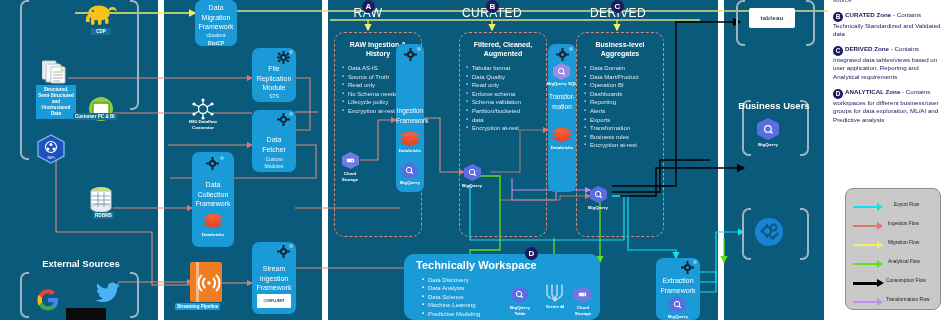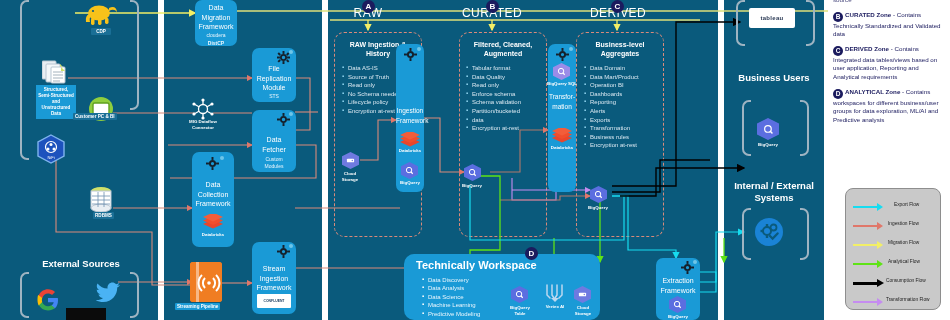--- a/index.html
+++ b/index.html
@@ -773,33 +773,31 @@
     </div>
     <div class="icon-cap" style="left:-1px;top:56px;">BigQuery</div>
   </div>
 
   <div class="brk left" style="left:736px;top:0px;height:46px;"></div>
   <div class="brk right" style="left:806px;top:0px;height:46px;"></div>
   <div class="tableau-box" style="left:749px;top:8px;width:46px;height:20px;">
     <span style="font-size:6px;">tableau</span>
   </div>
 
-  <div class="group-label" style="left:726px;top:72px;width:96px;">Business Users</div>
+  <div class="group-label" style="left:726px;top:100px;width:96px;">Business Users</div>
   <div class="brk left" style="left:742px;top:100px;height:56px;"></div>
   <div class="brk right" style="left:800px;top:100px;height:56px;"></div>
   <div class="hexicon" style="left:757px;top:118px;width:22px;height:22px;">
     <svg width="11" height="11" viewBox="0 0 10 10">
       <circle cx="4.5" cy="4.5" r="3" fill="none" stroke="#fff" stroke-width="1.1"></circle>
       <line x1="6.4" y1="6.4" x2="8.6" y2="8.6" stroke="#fff" stroke-width="1.3"></line>
     </svg>
   </div>
   <div class="icon-cap" style="left:745px;top:142px;">BigQuery</div>
 
-  <div class="group-label" style="left:726px;top:180px;width:96px;white-space:pre-line;">Internal / External
-Systems</div>
   <div class="brk left" style="left:742px;top:208px;height:52px;"></div>
   <div class="brk right" style="left:800px;top:208px;height:52px;"></div>
   <div class="circle-icon" style="left:755px;top:218px;width:28px;height:28px;">
     <svg width="20" height="20" viewBox="0 0 20 20">
       <circle cx="8" cy="9" r="4" fill="none" stroke="#0a5a7c" stroke-width="2"></circle>
       <g fill="#0a5a7c">
         <rect x="6.8" y="2" width="2.4" height="3"></rect>
           <rect x="6.8" y="13" width="2.4" height="3"></rect>
         <rect x="1.5" y="7.8" width="3" height="2.4"></rect>
       </g>

